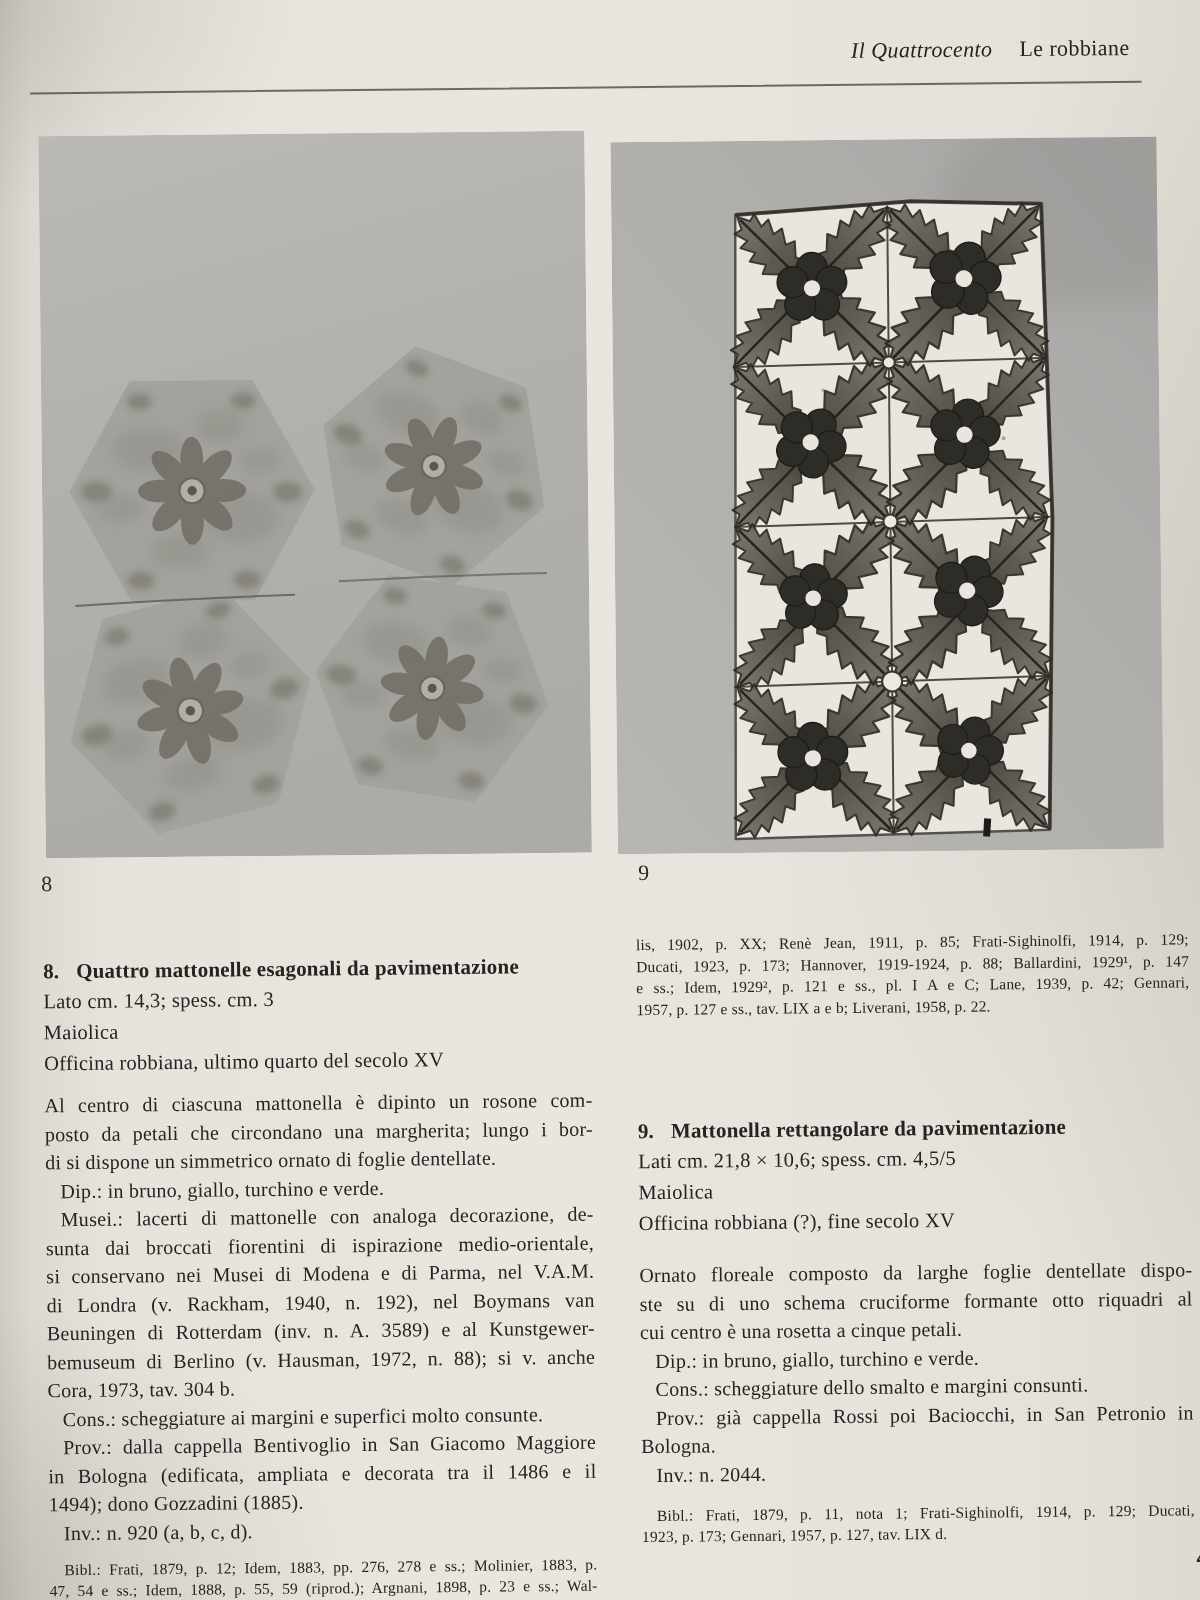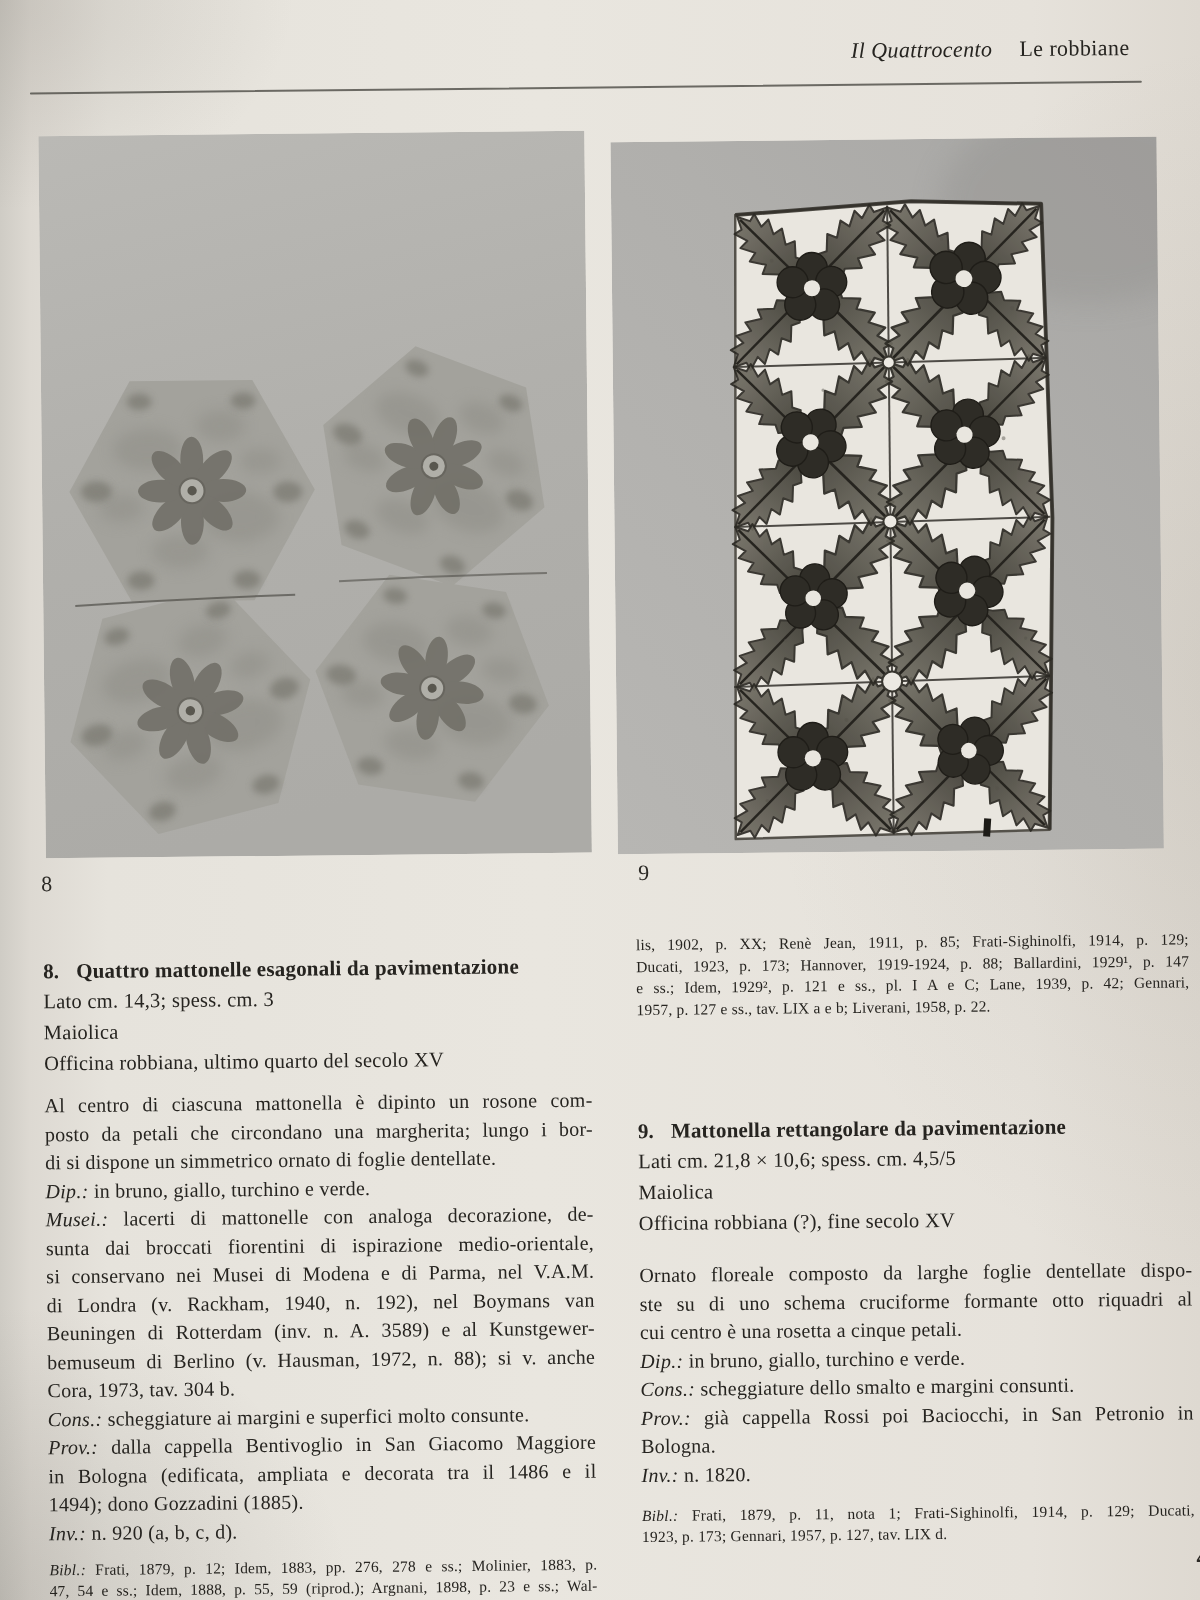--- a/index.html
+++ b/index.html
@@ -36,21 +36,21 @@
 
   h3{margin:0;font-size:21px;font-weight:bold;line-height:30px;letter-spacing:.2px;white-space:nowrap;}
   h3 .h-num{display:inline-block;min-width:33px;}
   .col-right h3{margin-top:96px;}
 
   .info{line-height:31px;font-size:20.5px;}
   .para{margin:0;line-height:28.5px;}
   .col-left .desc{margin-top:12px;}
   .col-right .desc{margin-top:22px;}
   .item{margin:0;line-height:28.5px;}
-  .plabel{font-style:italic;letter-spacing:.3px;}
+  .plabel{letter-spacing:.3px;margin-left:15px;}
 
   .ln{white-space:nowrap;text-align:justify;text-align-last:justify;}
   .ln-last{text-align-last:left;}
 
   .bibl{font-size:15.5px;line-height:21.3px;letter-spacing:.2px;}
   .col-left .bibl{margin-top:12px;}
   .col-right .bibl{margin-top:16px;}
   .bibl-cont{font-size:15.5px;line-height:21.5px;margin:0;letter-spacing:.2px;}
 
   .page-num{position:absolute;left:1187px;top:1549px;font-size:25px;font-weight:bold;color:#2b2925;}
@@ -293,21 +293,21 @@
 
     <p class="item"><span class="plabel">Dip.:</span> <span>in bruno, giallo, turchino e verde.</span></p>
 
     <p class="item"><span class="plabel">Cons.:</span> <span>scheggiature dello smalto e margini consunti.</span></p>
 
     <div class="para">
         <div class="ln"><span class="plabel">Prov.:</span> già cappella Rossi poi Baciocchi, in San Petronio in</div>
         <div class="ln ln-last">Bologna.</div>
       </div>
 
-    <p class="item"><span class="plabel">Inv.:</span> <span>n. 1820.</span></p>
+    <p class="item"><span class="plabel">Inv.:</span> <span>n. 2044.</span></p>
 
     <div class="para bibl">
         <div class="ln"><span class="plabel">Bibl.:</span> Frati, 1879, p. 11, nota 1; Frati-Sighinolfi, 1914, p. 129; Ducati,</div>
         <div class="ln ln-last">1923, p. 173; Gennari, 1957, p. 127, tav. LIX d.</div>
       </div>
   </div>
 
   <div class="page-num">4</div>
 </div>
 

